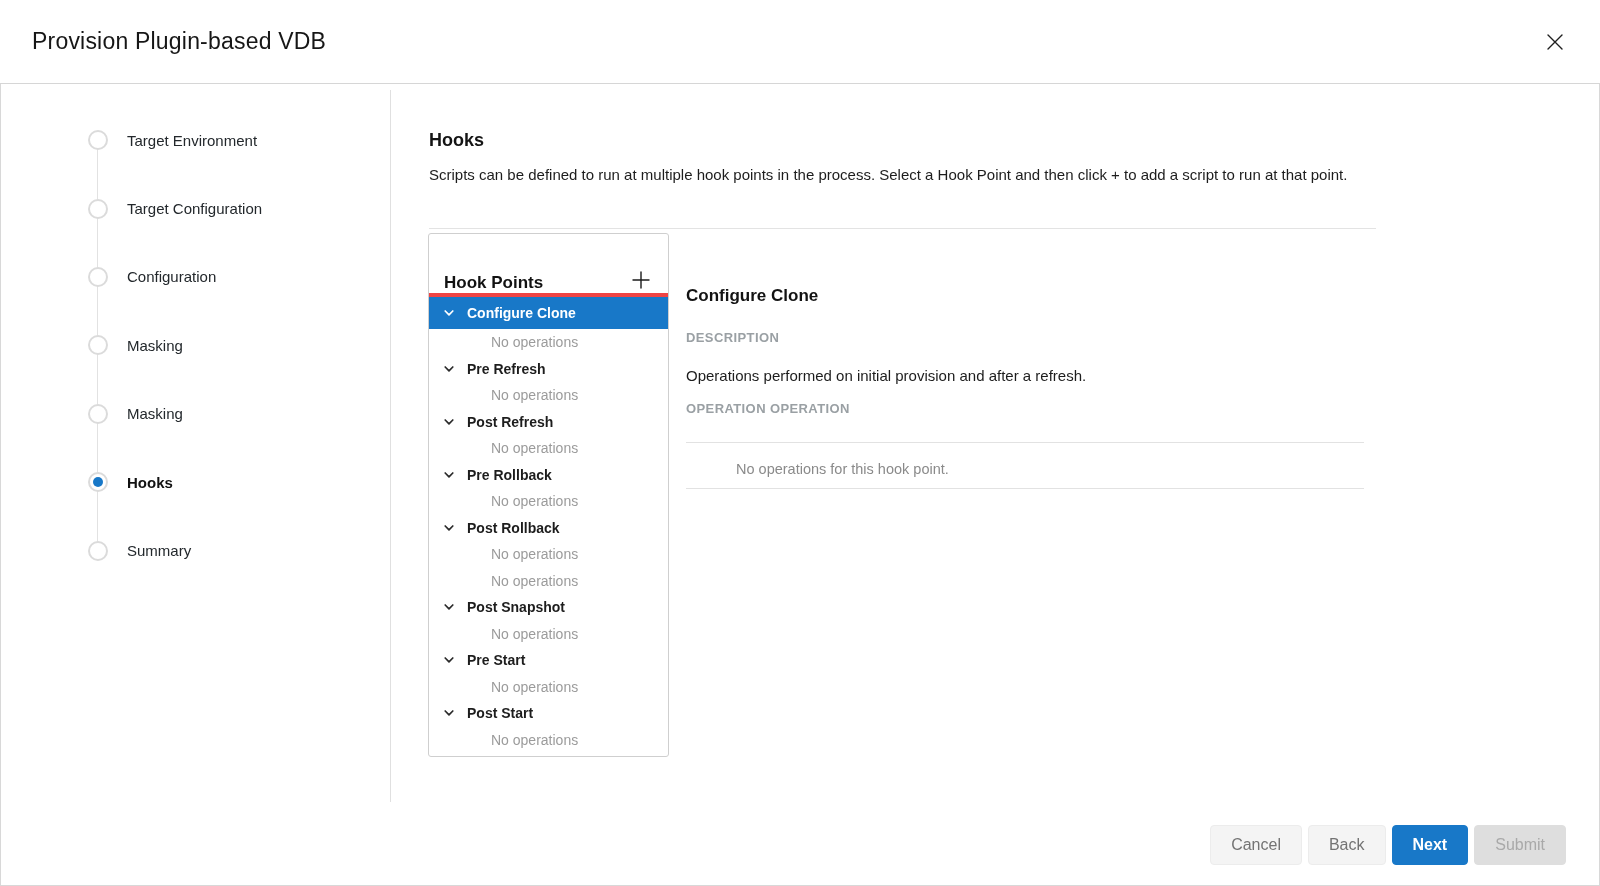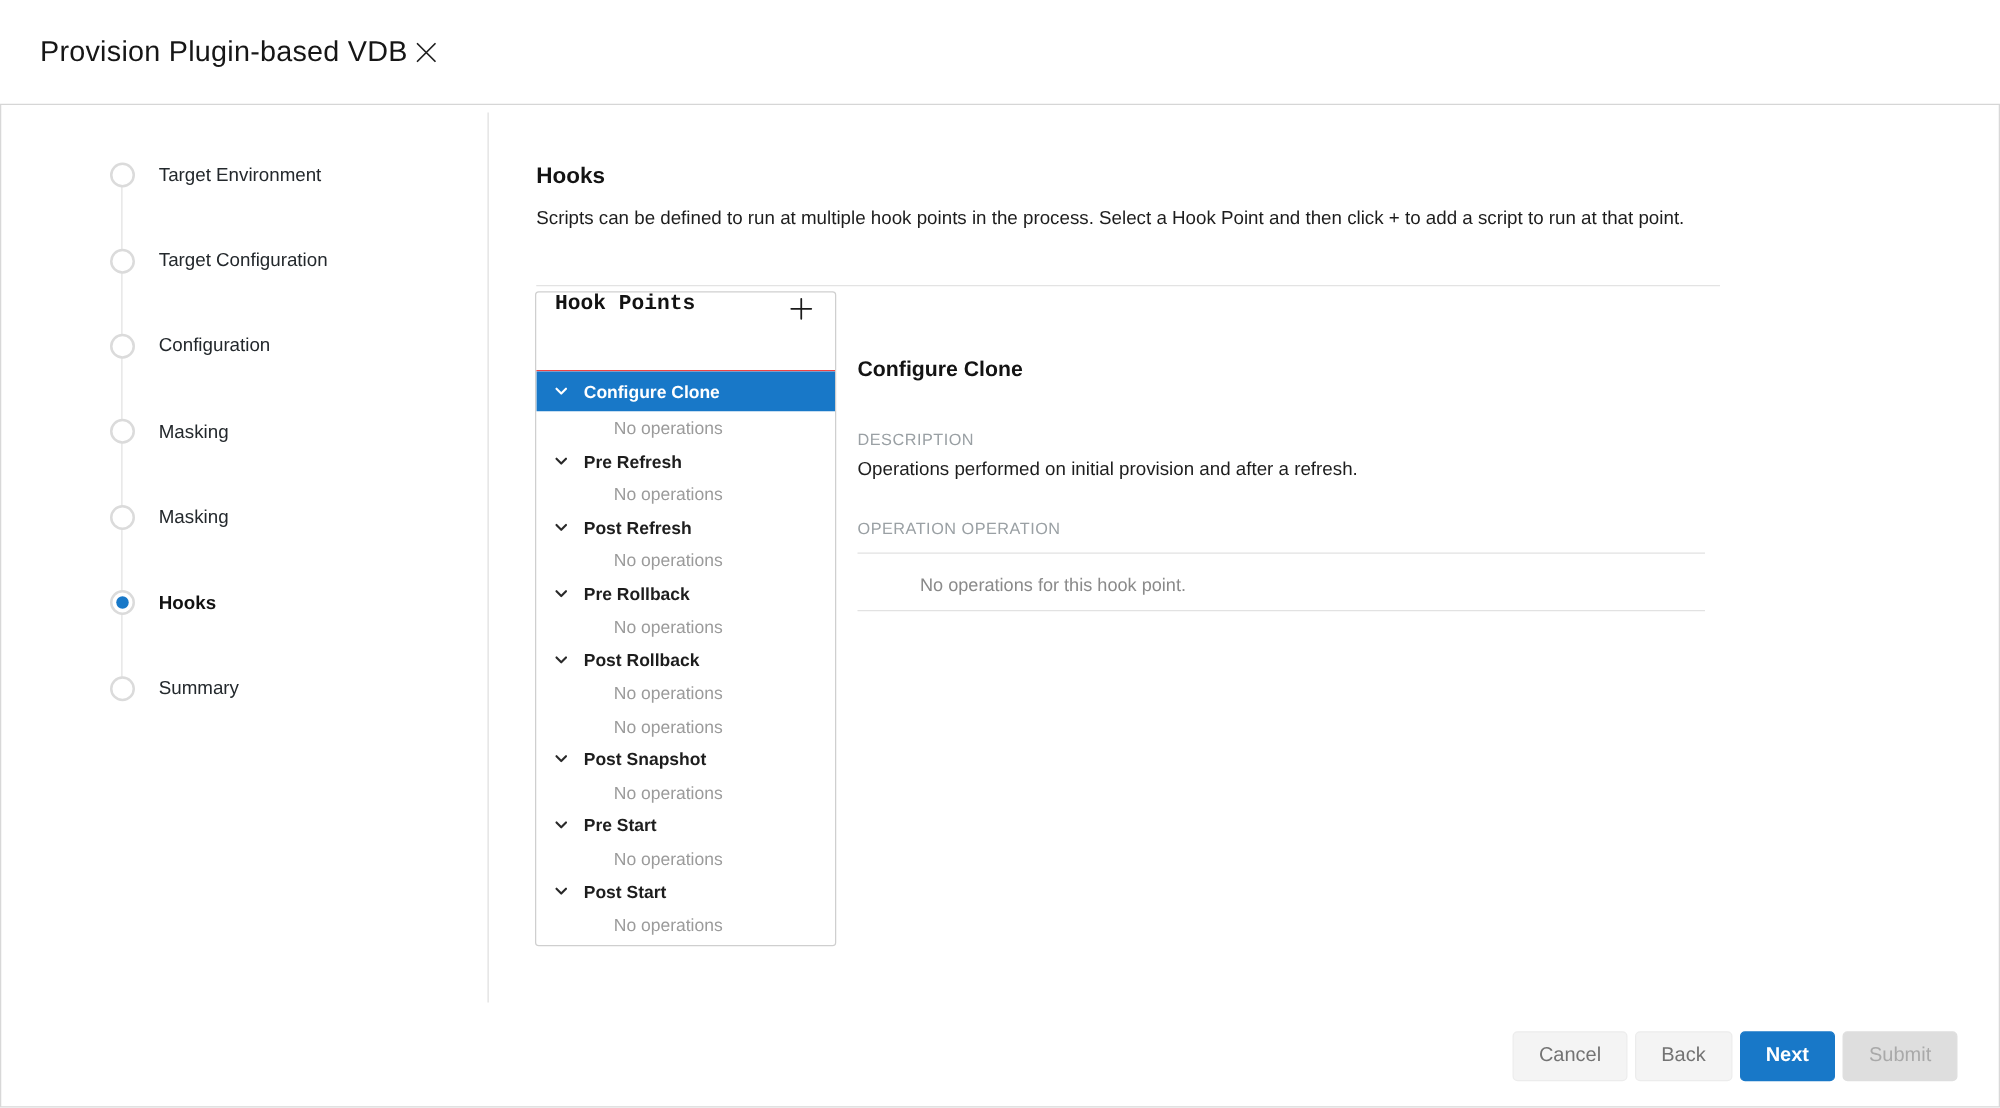--- a/index.html
+++ b/index.html
@@ -16,21 +16,21 @@
     font-family:"Liberation Sans","DejaVu Sans",sans-serif;
     background:#fff;
     color:var(--text-dark);
     overflow:hidden;
     box-shadow:inset 0 0 0 1px #d8d8d8;
   }
 
   
   .modal-header{
     position:absolute;left:0;top:0;width:1600px;height:84px;
-    display:flex;align-items:center;justify-content:flex-start;
+    display:flex;align-items:center;justify-content:space-between;
     padding:0 30px 0 32px;
     border-bottom:1px solid #d6d6d6;
     background:#fff;
   }
   .modal-title{font-size:23px;font-weight:400;color:#161616;letter-spacing:.2px;}
   .close-btn{
     width:30px;height:30px;border:none;background:transparent;cursor:pointer;
     display:flex;align-items:center;justify-content:center;color:#1f1f1f;
   }
 
@@ -61,22 +61,22 @@
     font-size:15px;line-height:26px;color:#1d1d1d;
   }
   .top-divider{position:absolute;left:429px;top:228px;width:947px;height:1px;background:var(--divider);}
 
   
   .hp-panel{
     position:absolute;left:428px;top:233px;width:241px;height:524px;
     border:1px solid #cfcfcf;border-radius:3px;background:#fff;overflow:hidden;
   }
   .hp-header{
-    height:63px;display:flex;align-items:flex-start;justify-content:space-between;
-    padding:0 14px 0 15px;border-bottom:1px solid #ef4444;font-family:Liberation Mono, monospace;
+    height:63px;display:flex;align-items:flex-end;justify-content:space-between;
+    padding:0 14px 0 15px;border-bottom:4px solid #ef4444;
   }
   .hp-title{font-size:17px;font-weight:bold;color:#121212;}
   .hp-add{
     width:26px;height:26px;border:none;background:transparent;cursor:pointer;
     display:flex;align-items:center;justify-content:center;color:#1b1b1b;
   }
   .hp-list{overflow:hidden;height:459px;}
   .hp-row{
     height:26.5px;display:flex;align-items:center;padding-left:14px;
     font-size:14px;font-weight:bold;color:#1d1d1d;cursor:pointer;
@@ -90,21 +90,21 @@
   .hp-sub{
     height:26.5px;display:flex;align-items:center;padding-left:62px;
     font-size:14px;color:var(--muted-gray);
   }
 
   
   .detail-heading{position:absolute;left:686px;top:286px;font-size:17px;font-weight:bold;color:#131313;}
   .detail-label-1{position:absolute;left:686px;top:330px;}
   .detail-label-2{position:absolute;left:686px;top:401px;}
   .detail-label{
-    font-size:13px;font-weight:normal;color:var(--label-gray);letter-spacing:.4px;margin-top:14px;
+    font-size:13px;font-weight:bold;color:var(--label-gray);letter-spacing:.4px;
   }
   .detail-desc{position:absolute;left:686px;top:367px;font-size:15px;color:#1d1d1d;}
   .detail-div-1{position:absolute;left:686px;top:442px;width:678px;height:1px;background:#e2e2e2;}
   .detail-empty{position:absolute;left:736px;top:461px;font-size:14.5px;color:#8a8a8a;}
   .detail-div-2{position:absolute;left:686px;top:488px;width:678px;height:1px;background:#e2e2e2;}
 
   
   .footer-buttons{
     position:absolute;top:825px;right:34px;display:flex;gap:6px;
   }

